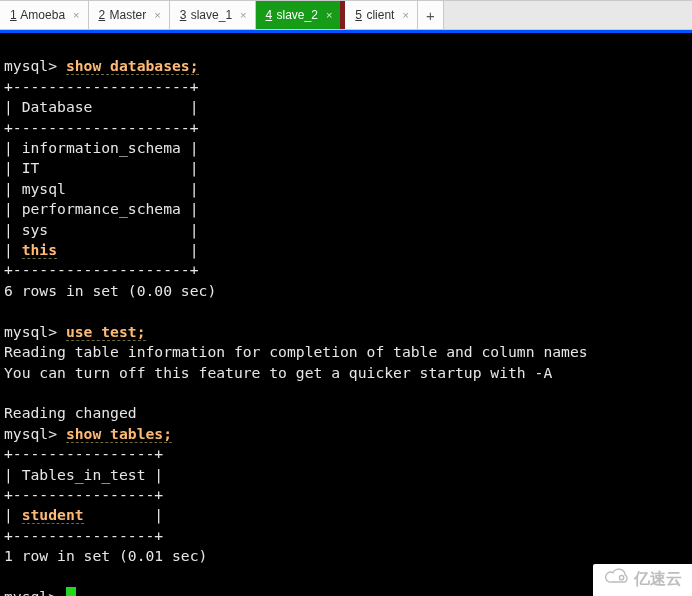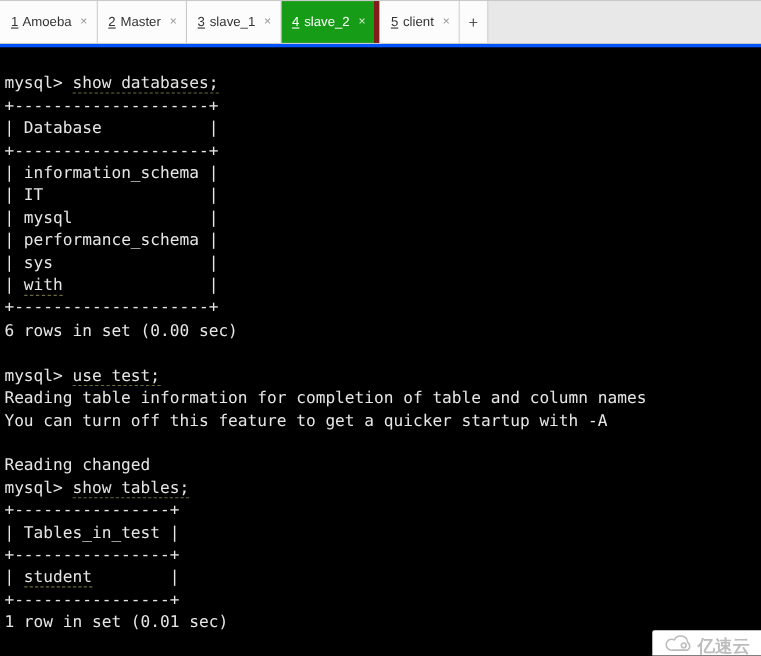--- a/index.html
+++ b/index.html
@@ -1,21 +1,21 @@
 <!DOCTYPE html>
 <html><head>
 <meta charset="utf-8">
 <style>
   * { margin: 0; padding: 0; box-sizing: border-box; }
   html, body { width: 692px; height: 596px; overflow: hidden; font-family: "DejaVu Sans Mono","Courier New",monospace; }
   body { background: #000; }
 
   
   .tabbar {
-    height: 40px;
+    height: 30px;
     background: #e8e8e8;
     border-top: 1px solid #c9c9c9;
     border-bottom: 1px solid #c9c9c9;
     display: flex;
     align-items: stretch;
     font-family: "Segoe UI", "Helvetica Neue", Arial, sans-serif;
     font-size: 12px;
   }
   .tab {
     display: flex;
@@ -64,23 +64,24 @@
     font-size: 14.7px;
     line-height: 20.4px;
     color: #e6e6e6;
     white-space: pre;
     font-family: "DejaVu Sans Mono","Courier New",monospace;
   }
   .prompt { color: #e6e6e6; margin-top: 24px; }
   .cmd { color: #d7c23a; }
   .dashed { color: #e6e6e6; }
   .hl {
-    color: #e5e5e5;
+    color: #fdba74;
     border-bottom: 1px dashed #6a6a3a;
     padding-bottom: 0px;
+    font-weight: bold;
   }
   .cursor {
     display: inline-block;
     width: 10px;
     height: 17px;
     background: #25d41c;
     vertical-align: -2px;
   }
 
   
@@ -134,21 +135,21 @@
 <div class="term">
 <span class="prompt">mysql&gt;</span> <span class="cmd hl">show databases;</span>
 <span class="dashed">+--------------------+</span>
 <span>| </span><span>Database</span><span>           |</span>
 <span class="dashed">+--------------------+</span>
 <span>| </span><span>information_schema</span><span> |</span>
 <span>| </span><span>IT</span><span>                 |</span>
 <span>| </span><span>mysql</span><span>              |</span>
 <span>| </span><span>performance_schema</span><span> |</span>
 <span>| </span><span>sys</span><span>                |</span>
-<span>| </span><span class="hl">with</span><span>               |</span>
+<span>| </span><span class="hl">this</span><span>               |</span>
 <span class="dashed">+--------------------+</span>
 <span>6 rows in set (0.00 sec)</span>
 
 <span class="prompt">mysql&gt;</span> <span class="cmd hl">use test;</span>
 <span>Reading table information for completion of table and column names</span>
 <span>You can turn off this feature to get a quicker startup with -A</span>
 
 <span>Reading changed</span>
 <span class="prompt">mysql&gt;</span> <span class="cmd hl">show tables;</span>
 <span class="dashed">+----------------+</span>

